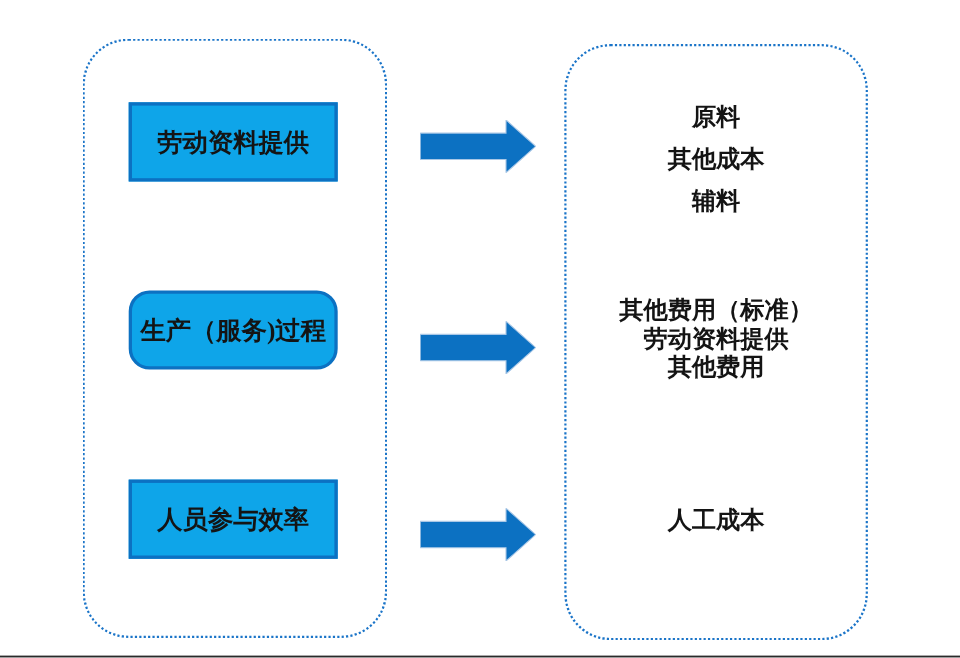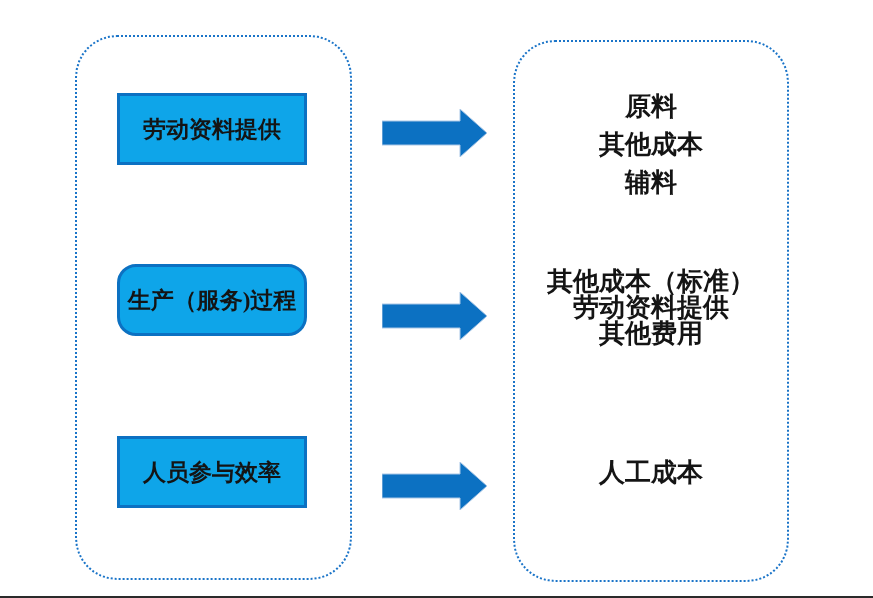--- a/index.html
+++ b/index.html
@@ -22,21 +22,21 @@
   .box-1{top:93px;}
   .box-2{top:264px;border-radius:19px;}
   .box-3{top:436px;}
   .arrow{position:absolute;left:382px;width:105px;height:48px;}
   .arrow-1{top:109px;}
   .arrow-2{top:292px;}
   .arrow-3{top:462px;}
   .arrow polygon{stroke:#a9c7e6;stroke-width:1;}
   .text-group{
     position:absolute;left:513px;width:276px;text-align:center;
-    font-weight:bold;font-size:26px;
+    font-weight:bold;font-size:22px;
   }
   .group-1{top:88px;}
   .group-1 .line{line-height:38px;}
   .group-2{top:269px;}
   .group-2 .line{line-height:26px;}
   .group-3{top:460px;}
   .group-3 .line{line-height:26px;}
   .page-bottom-edge{
     position:absolute;left:0;top:596px;width:873px;height:2px;
     background:var(--page_edge,#2a2a2a);
@@ -71,21 +71,21 @@
     <polygon points="0,12 78,12 78,0 105,24 78,48 78,36 0,36" fill="#0c71c2"></polygon>
   </svg>
 
   <div class="text-group group-1">
     <div class="line">原料</div>
     <div class="line">其他成本</div>
     <div class="line">辅料</div>
   </div>
 
   <div class="text-group group-2">
-    <div class="line">其他成本（标准）</div>
+    <div class="line">其他费用（标准）</div>
     <div class="line">劳动资料提供</div>
     <div class="line">其他费用</div>
   </div>
 
   <div class="text-group group-3">
     <div class="line">人工成本</div>
   </div>
 
   <div class="page-bottom-edge"></div>
 

